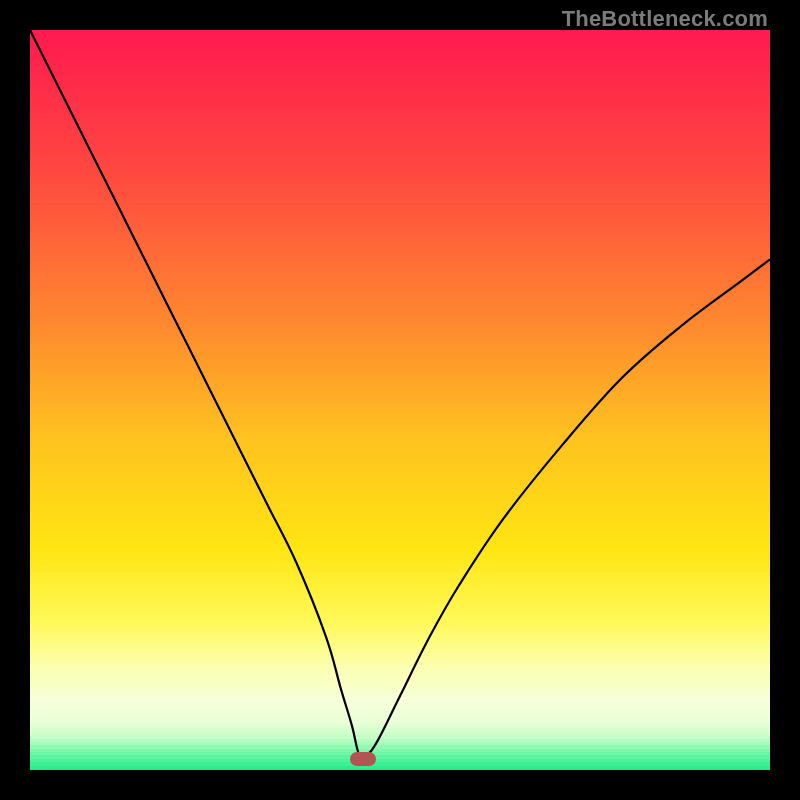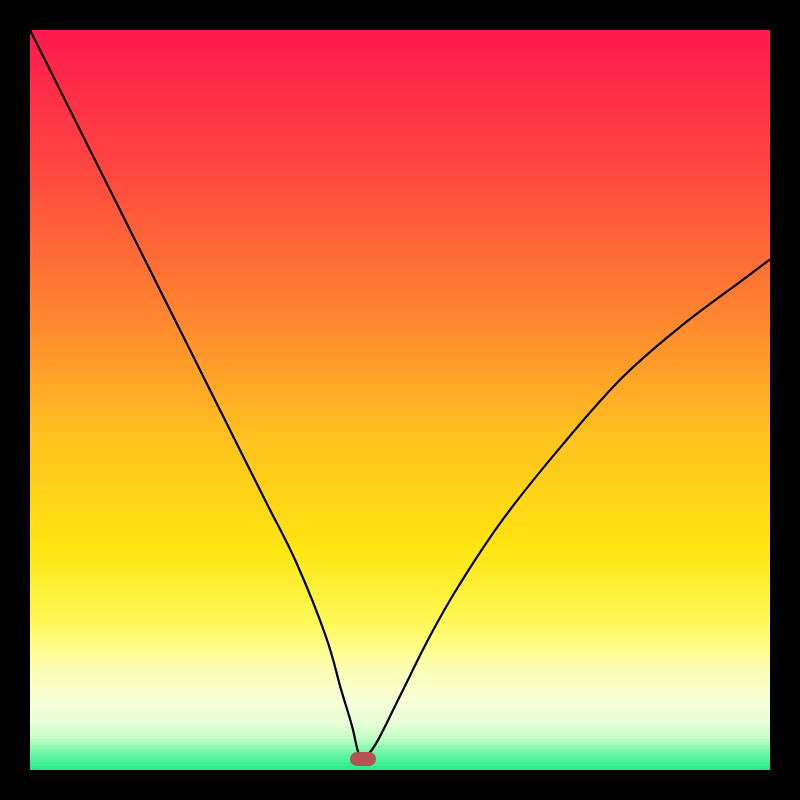--- a/index.html
+++ b/index.html
@@ -281,13 +281,14 @@
         <div class="strip" style="top: 728.863px; height: 5.36364px; background: rgb(77, 242, 154);"></div>
         <div class="strip" style="top: 732.242px; height: 5.36364px; background: rgb(61, 239, 148);"></div>
         <div class="strip" style="top: 735.621px; height: 5.36364px; background: rgb(45, 237, 142);"></div>
         <div class="strip" style="top: 739px; height: 5.36364px; background: rgb(29, 235, 136);"></div>
       </div>
     <svg class="curve" id="curve-svg" viewBox="0 0 740 740" preserveAspectRatio="none">
       <path id="curve-path" d="M 0 0 C 5.328 10.655999999999988, 18.944000000000003 37.887999999999934, 29.6 59.19999999999993 C 40.256 80.51199999999993, 48.544000000000004 97.08799999999997, 59.2 118.39999999999998 C 69.856 139.712, 78.14399999999999 156.28800000000004, 88.8 177.60000000000002 C 99.456 198.912, 107.744 215.48799999999997, 118.4 236.79999999999995 C 129.056 258.11199999999997, 137.344 274.688, 148 296 C 158.656 317.312, 166.944 333.888, 177.6 355.2 C 188.256 376.512, 196.544 393.08799999999997, 207.20000000000002 414.4 C 217.85600000000002 435.712, 226.144 452.288, 236.8 473.6 C 247.45600000000002 494.91200000000003, 255.74399999999997 508.82399999999996, 266.4 532.8 C 277.056 556.776, 288.008 584.156, 296 606.8 C 303.992 629.444, 306.13800000000003 642.616, 310.8 658.6 C 315.462 674.5840000000001, 318.57 683.612, 321.9 695.6 C 325.22999999999996 707.5880000000001, 326.636 719.8720000000001, 329.3 725.2 C 331.964 730.528, 333.37 727.864, 336.7 725.2 C 340.03 722.5360000000001, 341.8059999999999 721.056, 347.79999999999995 710.4 C 353.794 699.7439999999999, 360.676 684.648, 370 666 C 379.324 647.352, 388.944 626.78, 399.6 606.8 C 410.25600000000003 586.8199999999999, 415.88 576.312, 429.2 555 C 442.52 533.688, 454.95200000000006 513.708, 473.6 488.4 C 492.248 463.092, 511.48799999999994 439.70799999999997, 532.8 414.4 C 554.112 389.092, 570.688 369.11199999999997, 592 347.79999999999995 C 613.312 326.48799999999994, 629.888 313.316, 651.2 296 C 672.5120000000001 278.684, 694.4159999999999 263.58799999999997, 710.4 251.59999999999997 C 726.384 239.61199999999997, 734.672 233.39600000000002, 740 229.40000000000003" fill="none" stroke="#000000" stroke-width="2.2"></path>
     </svg>
     <div class="marker" id="marker" style="left: 320px; top: 721.9px; width: 26px; height: 14px; background: rgb(178, 84, 81);"></div>
   </div>
+  <div class="watermark">TheBottleneck.com</div>
 </div>
 
 </body></html>

